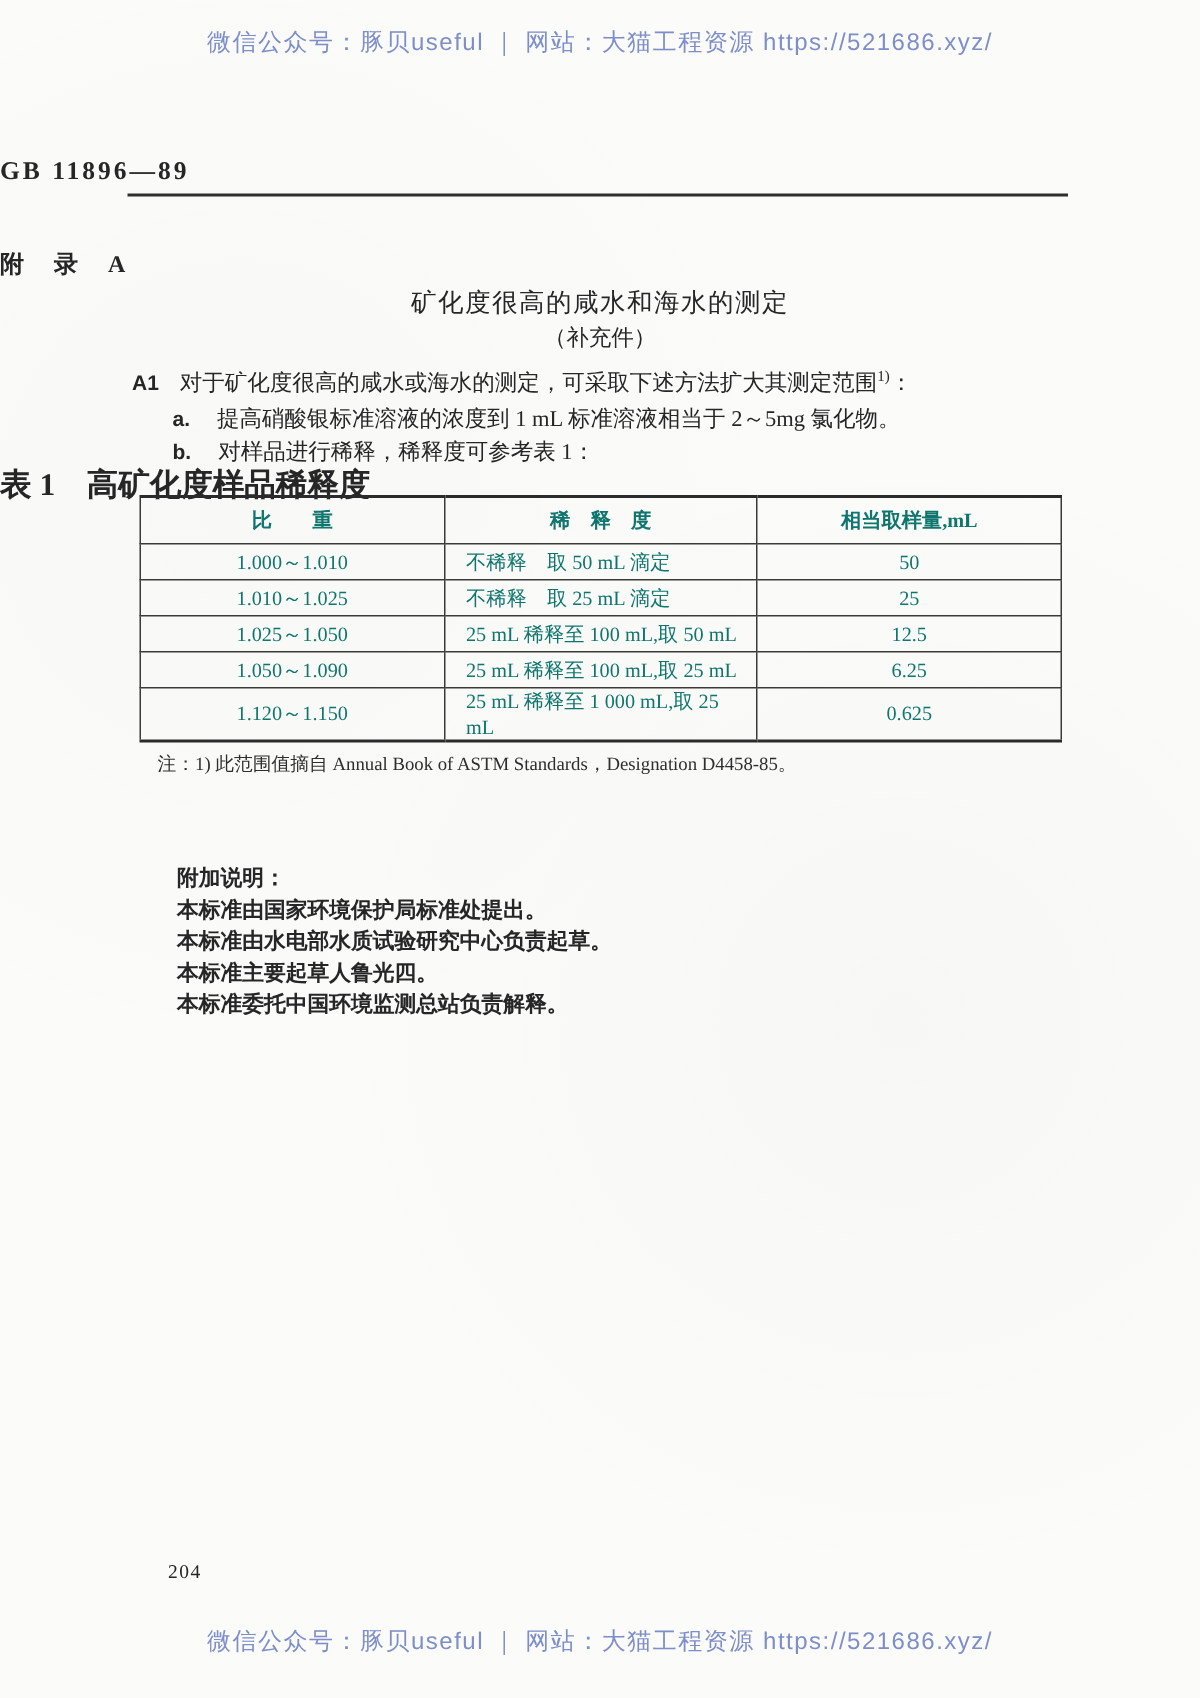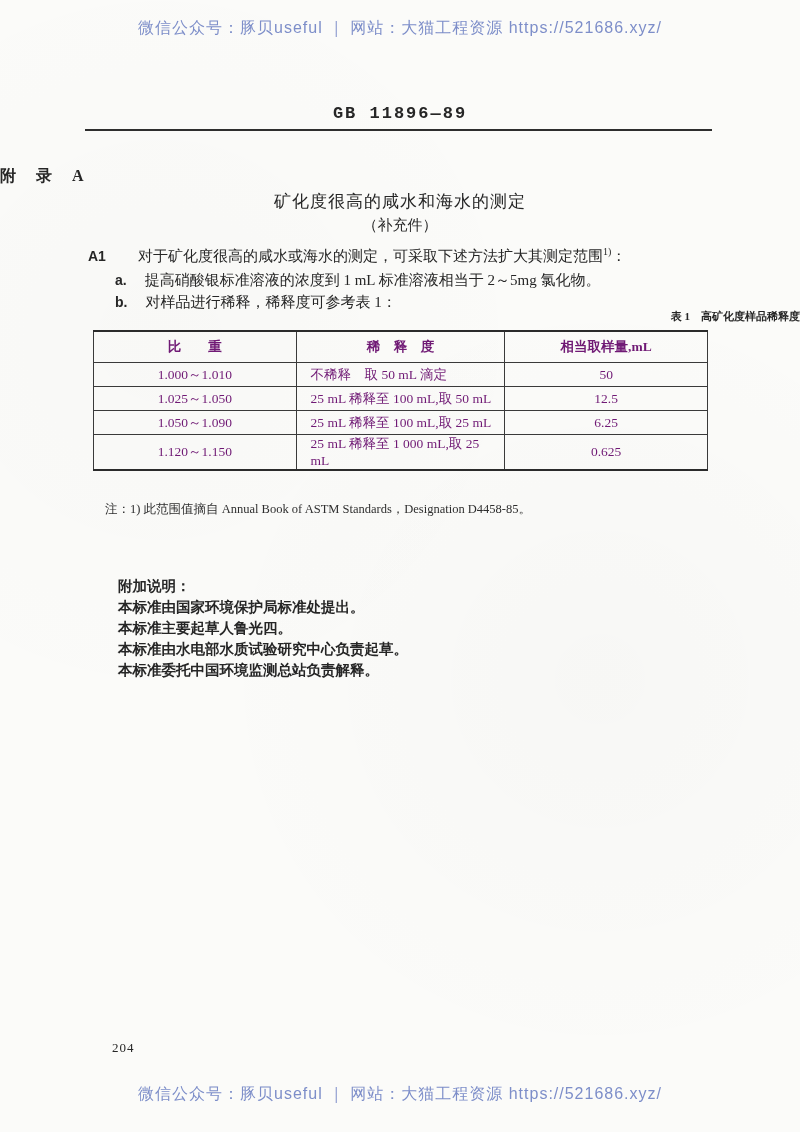--- a/index.html
+++ b/index.html
@@ -38,25 +38,23 @@
     font-family: "Liberation Sans", "DejaVu Sans", sans-serif;
   }
   .wm-top { top: 18px; }
   .wm-bottom { top: 1084px; }
 
   .doc-number {
     position: absolute;
     top: 104px;
     left: 0;
     width: 100%;
-    text-align: center;
     font-weight: bold;
     font-size: 17px;
     letter-spacing: 2px;
-    font-family: Liberation Mono, monospace;
   }
   .head-rule {
     position: absolute;
     top: 129px;
     left: 85px;
     width: 627px;
     height: 2px;
     background: #2e2e2e;
   }
   .appendix-title {
@@ -87,45 +85,45 @@
     text-align: center;
     font-size: 15px;
   }
   .para {
     position: absolute;
     font-size: 15px;
     line-height: 1.35;
     white-space: nowrap;
   }
   .p-a1 { top: 245px; left: 88px; }
-  .p-a1 .lbl { font-weight: bold; margin-right: 32px; font-family: "Liberation Sans", sans-serif; font-size: 14px; }
+  .p-a1 .lbl { font-weight: bold; margin-right: 14px; font-family: "Liberation Sans", sans-serif; font-size: 14px; }
   .p-item { left: 115px; }
   .p-item .lbl { font-weight: bold; margin-right: 18px; font-family: "Liberation Sans", sans-serif; font-size: 14px; }
   .p-item-a { top: 270px; }
   .p-item-b { top: 292px; }
   sup { font-size: 10px; }
 
   .table-caption {
     position: absolute;
     top: 309px;
     left: 0;
     width: 100%;
-    text-align: right;
-    font-weight: bold;
-    font-size: 11px;
+    text-align: left;
+    font-weight: bold;
+    font-size: 21px;
   }
   table.dilution {
     position: absolute;
     top: 330px;
     left: 93px;
     width: 615px;
     border-collapse: collapse;
     table-layout: fixed;
     font-size: 13.5px;
-    color: #701a75;
+    color: #0f766e;
   }
   table.dilution col.c1 { width: 33%; }
   table.dilution col.c2 { width: 34%; }
   table.dilution col.c3 { width: 33%; }
   table.dilution th, table.dilution td {
     border: 1px solid #3a3a3a;
     padding: 0 10px;
     height: 23px;
     text-align: center;
     font-weight: normal;
@@ -204,20 +202,25 @@
         <th>相当取样量,mL</th>
       </tr>
     </thead>
     <tbody>
       <tr>
         <td>1.000～1.010</td>
         <td class="left">不稀释　取 50 mL 滴定</td>
         <td>50</td>
       </tr>
       <tr>
+        <td>1.010～1.025</td>
+        <td class="left">不稀释　取 25 mL 滴定</td>
+        <td>25</td>
+      </tr>
+      <tr>
         <td>1.025～1.050</td>
         <td class="left">25 mL 稀释至 100 mL,取 50 mL</td>
         <td>12.5</td>
       </tr>
       <tr>
         <td>1.050～1.090</td>
         <td class="left">25 mL 稀释至 100 mL,取 25 mL</td>
         <td>6.25</td>
       </tr>
       <tr>
@@ -226,22 +229,22 @@
         <td>0.625</td>
       </tr>
     </tbody>
   </table>
 
   <div class="table-footnote">注：1) 此范围值摘自 Annual Book of ASTM Standards，Designation D4458-85。</div>
 
   <div class="additional">
     <div>附加说明：</div>
     <div>本标准由国家环境保护局标准处提出。</div>
+    <div>本标准由水电部水质试验研究中心负责起草。</div>
     <div>本标准主要起草人鲁光四。</div>
-    <div>本标准由水电部水质试验研究中心负责起草。</div>
     <div>本标准委托中国环境监测总站负责解释。</div>
   </div>
 
   <div class="page-number">204</div>
 
   <div class="watermark wm-bottom">微信公众号：豚贝useful ｜ 网站：大猫工程资源 https://521686.xyz/</div>
 
 </div>
 
 </body></html>

